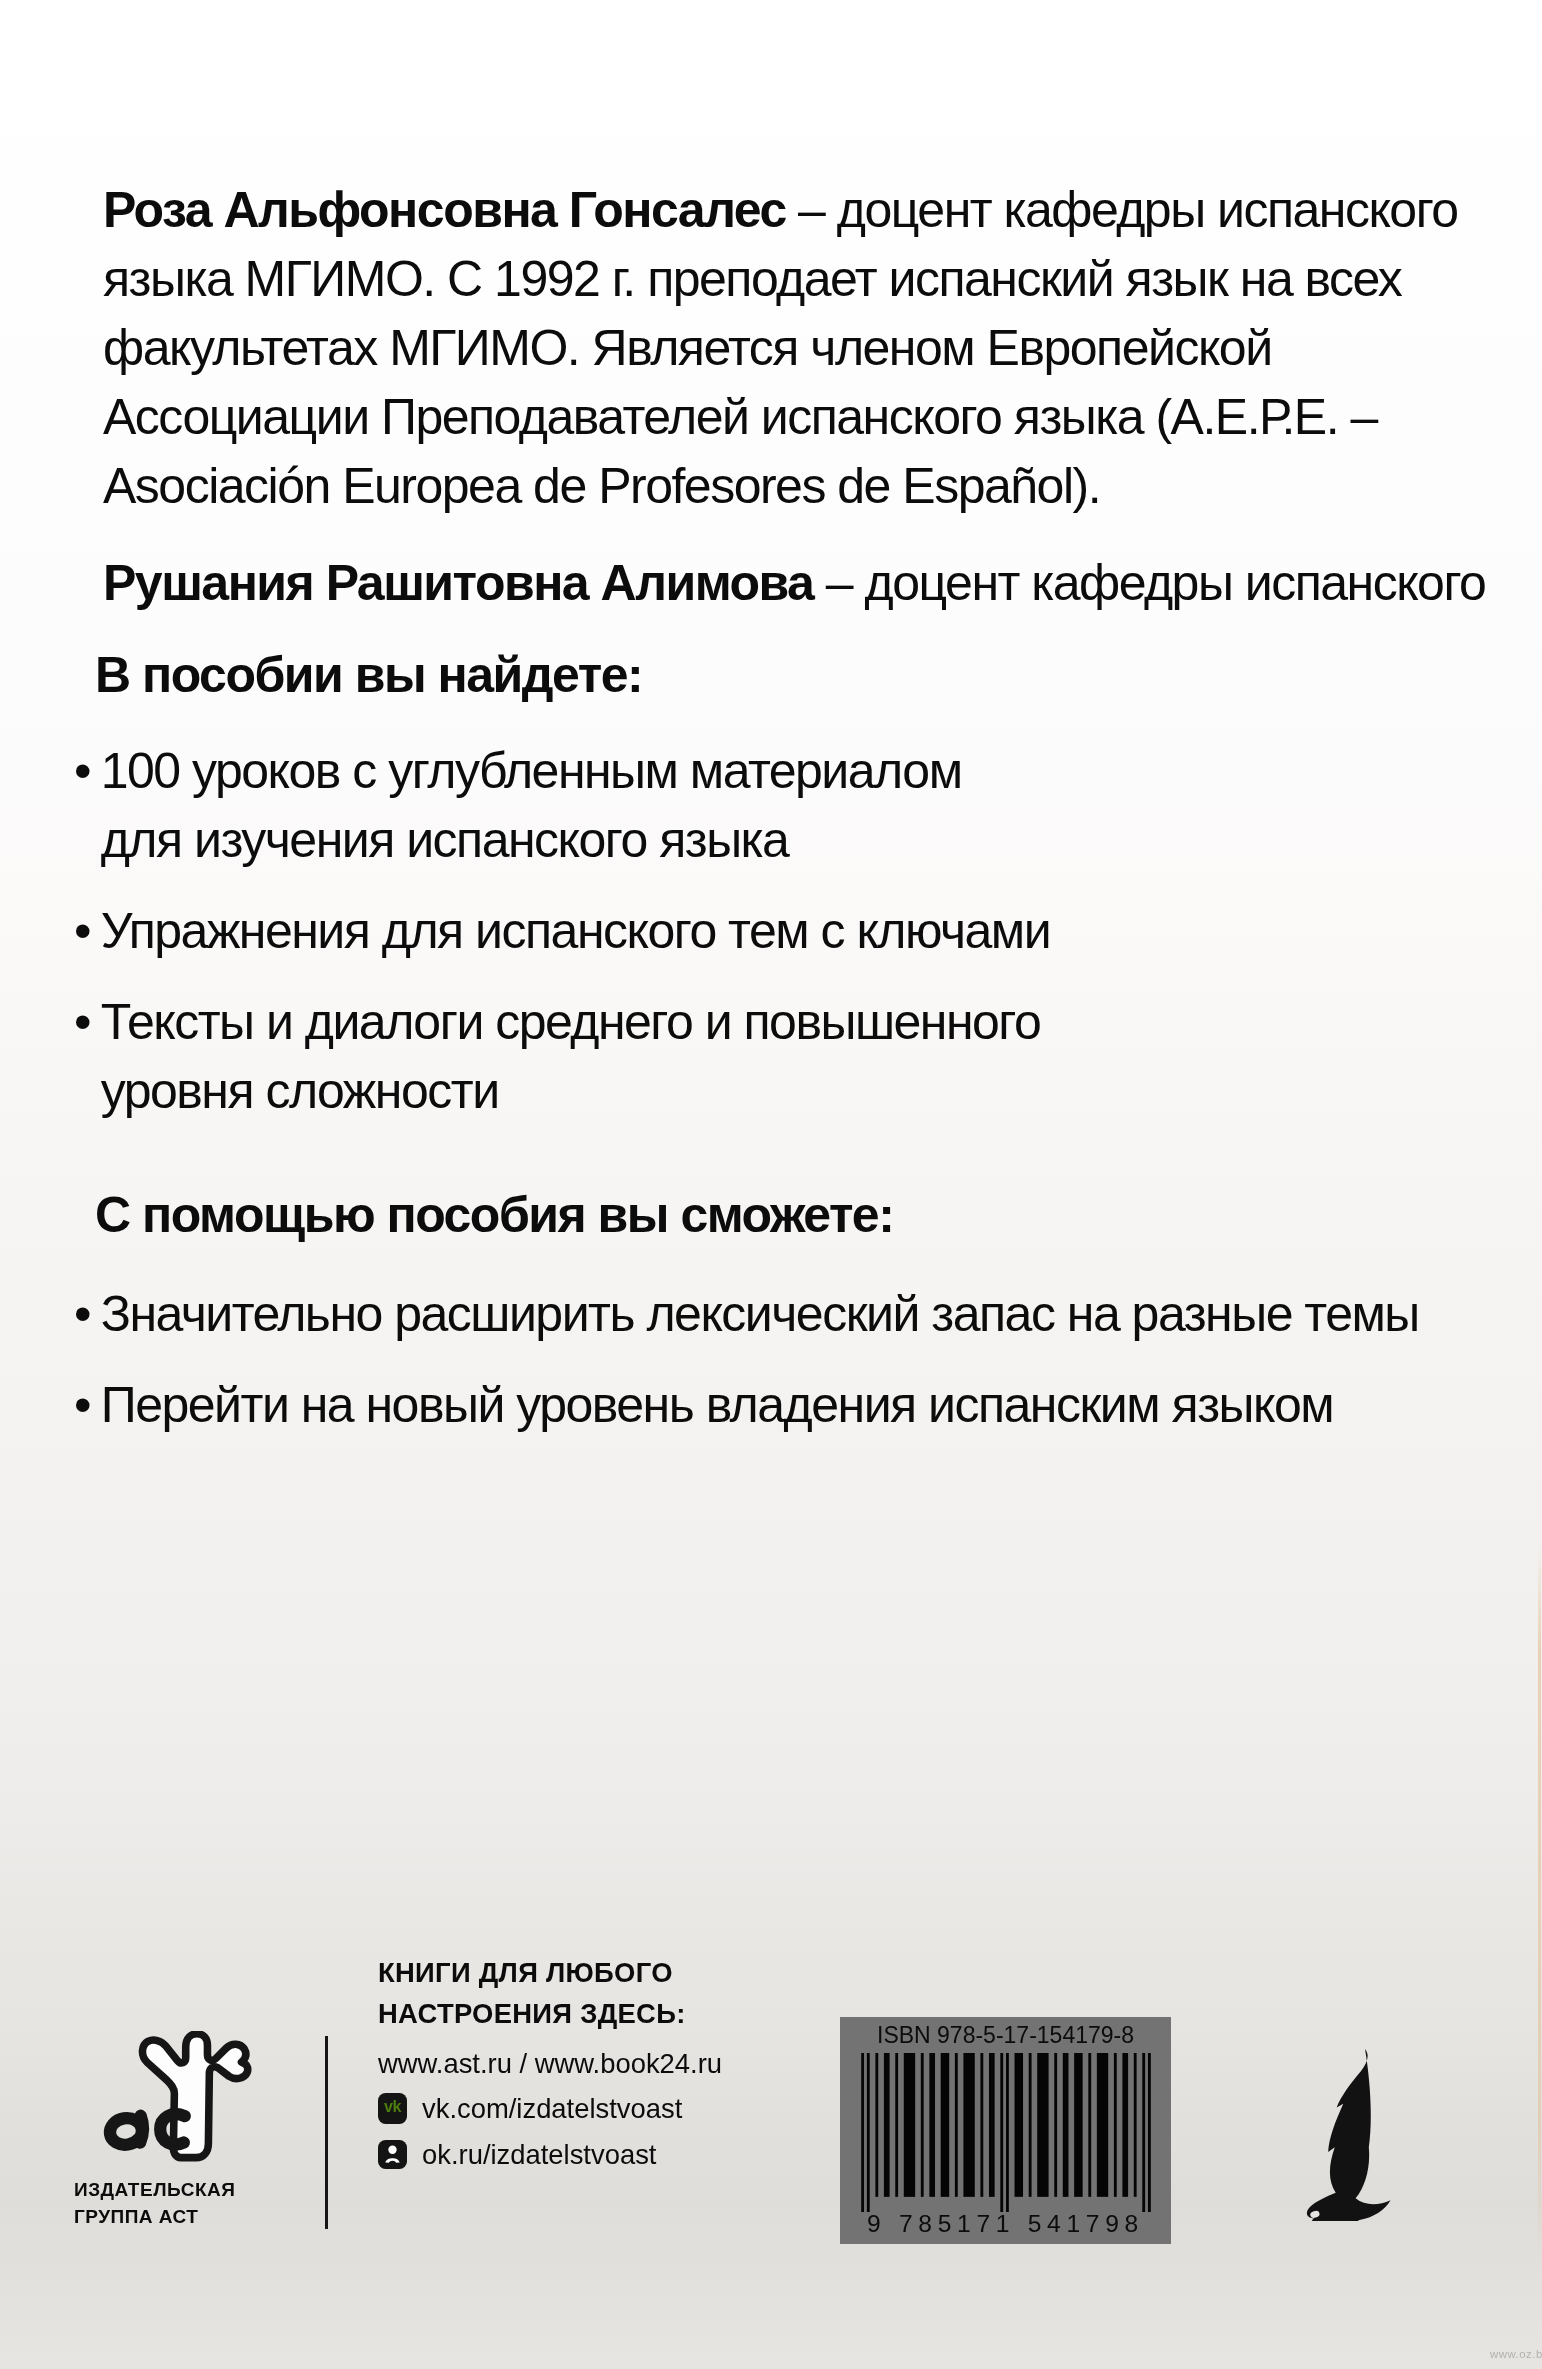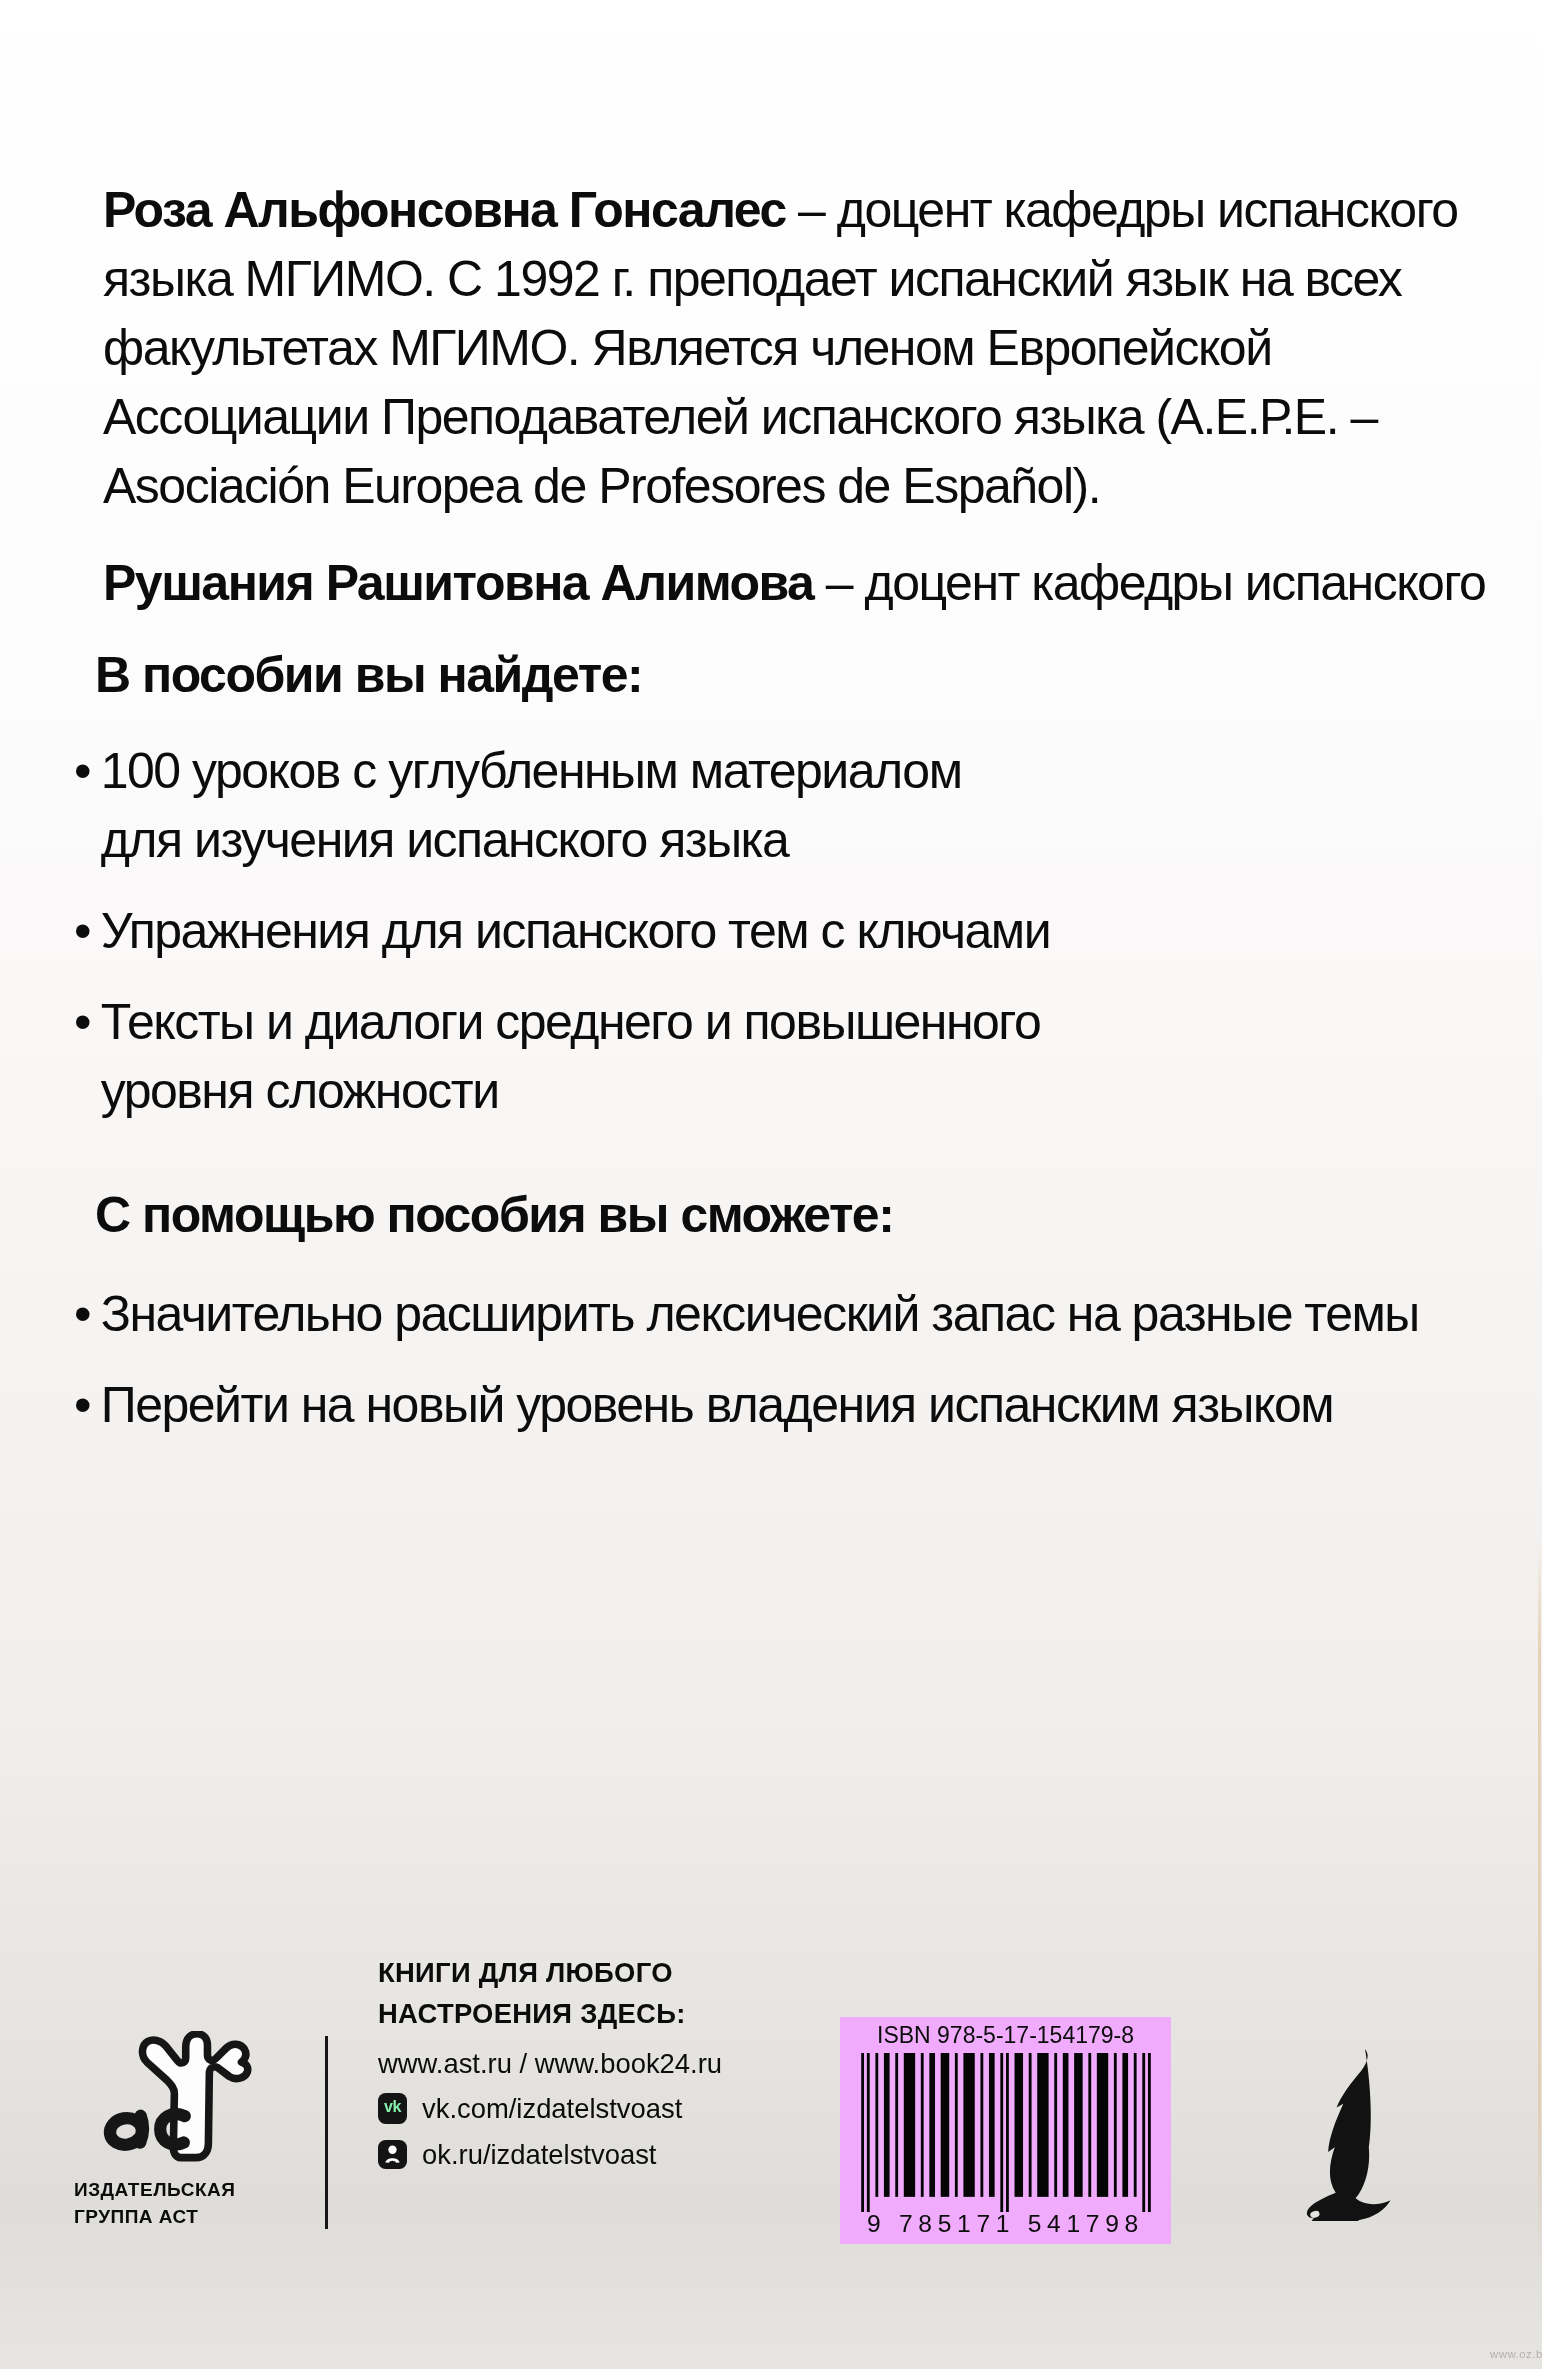--- a/index.html
+++ b/index.html
@@ -41,24 +41,24 @@
   .ast-caption{
     position:absolute;left:74px;width:218px;
     font-weight:bold;font-size:19px;letter-spacing:0.5px;line-height:26.5px;
   }
   .divider{position:absolute;left:325px;top:2036px;width:2.8px;height:193px;background:#161616;}
   .promo{position:absolute;left:378px;}
   .promo-head{font-weight:bold;font-size:27.4px;line-height:41px;letter-spacing:0.3px;white-space:nowrap;}
   .promo-line{font-size:27.4px;line-height:27.4px;white-space:nowrap;}
   .sites{margin-top:16px;}
   .soc-row{display:flex;align-items:center;margin-top:16px;height:30px;}
-  .soc-icon{width:29px;height:29px;border-radius:7.6px;background:#141414;color:#86efac;
+  .soc-icon{width:29px;height:29px;border-radius:7.6px;background:#141414;color:#4d7c0f;
     display:flex;align-items:center;justify-content:center;flex:0 0 29px;margin-right:15px;}
   .soc-icon.vk{font-weight:bold;font-size:16px;letter-spacing:-0.5px;padding-bottom:1.9px;}
-  .barcode-box{position:absolute;left:840px;top:2017px;width:331px;height:227px;background:#f0abfc;}
+  .barcode-box{position:absolute;left:840px;top:2017px;width:331px;height:227px;background:#737373;}
   .isbn{position:absolute;top:4.7px;left:0;width:100%;text-align:center;font-size:23px;letter-spacing:0;}
   .bars{position:absolute;left:21px;top:36px;}
   .bc-digits{position:absolute;bottom:5.7px;left:0;width:100%;text-align:center;
     font-size:24.6px;letter-spacing:5.7px;white-space:nowrap;}
   .watermark{position:absolute;left:1490px;top:2348px;font-size:11.4px;color:#b3b1ae;letter-spacing:0.5px;}
 </style>
 </head>
 <body>
 
 <div class="content">

